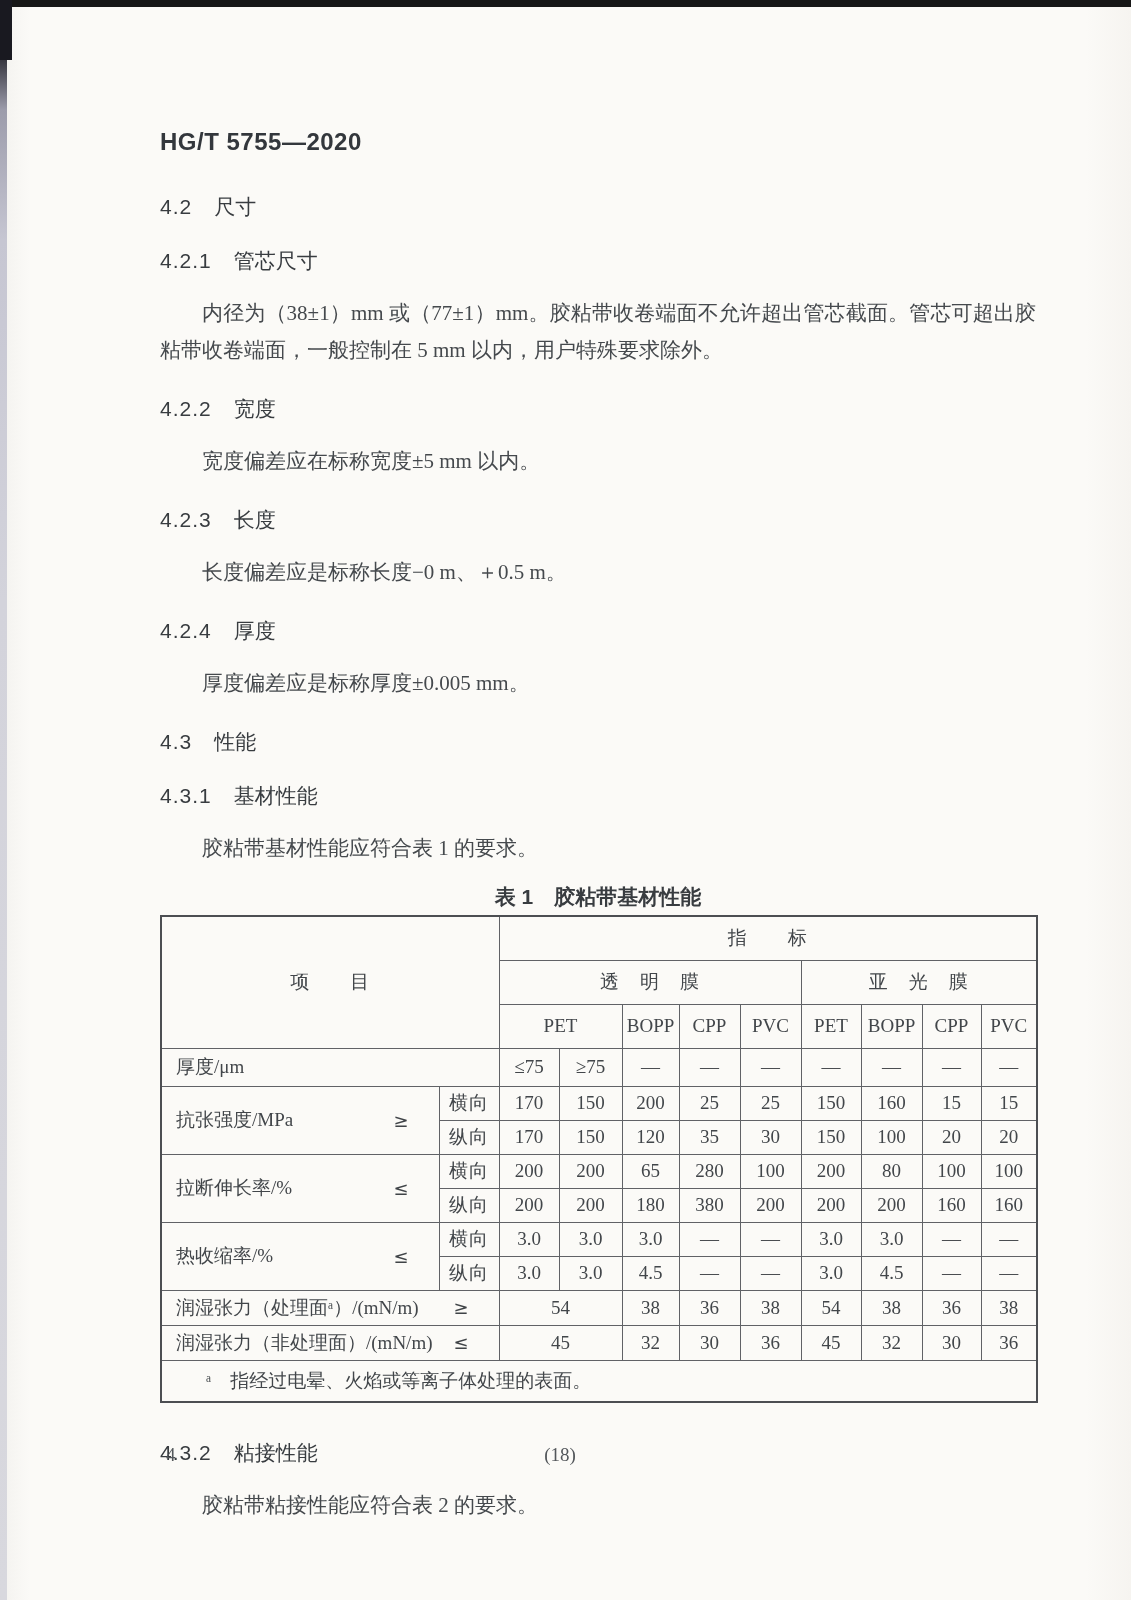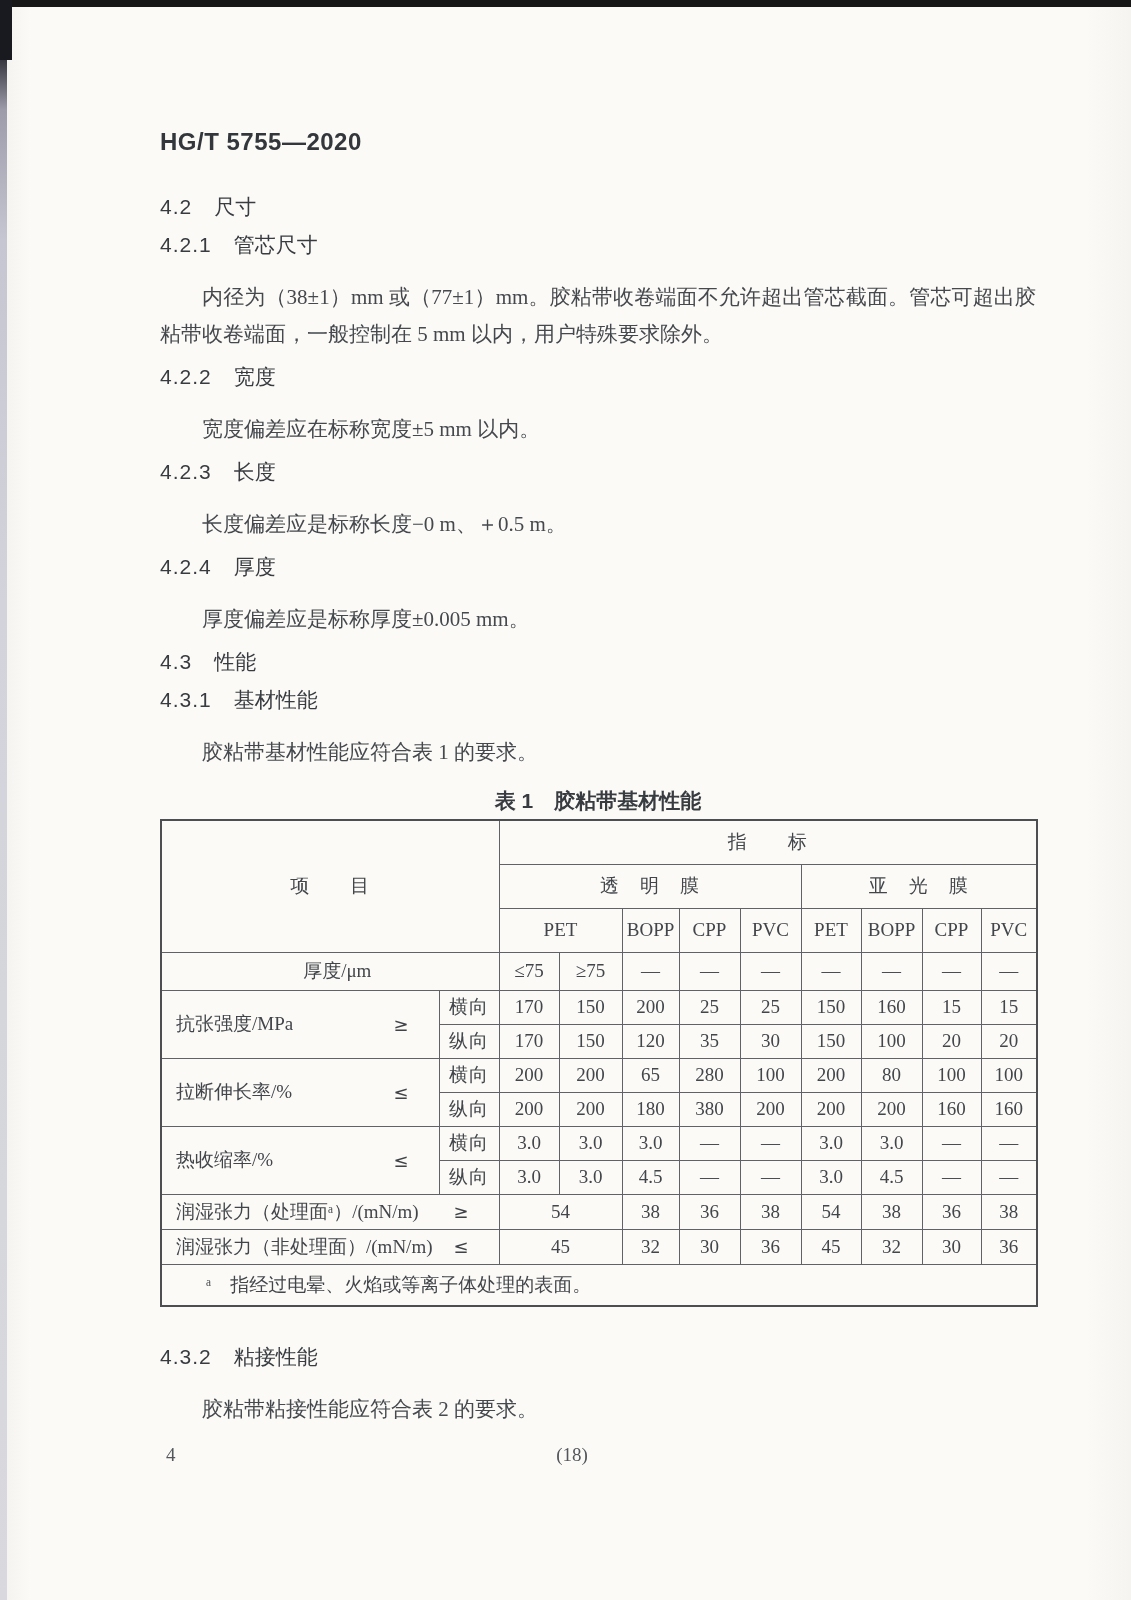--- a/index.html
+++ b/index.html
@@ -18,21 +18,21 @@
   .doc-code{
     margin:112px 0 0 0;font-family:"Liberation Sans","DejaVu Sans",sans-serif;
     font-weight:bold;font-size:24px;color:#33373c;letter-spacing:.5px;
   }
   .h{
     font-family:"Liberation Sans","DejaVu Sans",sans-serif;font-weight:normal;
     font-size:21px;color:#383c40;display:flex;align-items:baseline;
   }
   .h .num{margin-right:22px;letter-spacing:1px;}
   .h1-gap{margin-top:37px;}
-  .h2-gap{margin-top:10px;}
+  .h2-gap{margin-top:26px;}
   .p{
     margin:0;font-size:21px;line-height:37px;text-align:justify;
     text-indent:2em;color:#45494d;
   }
   .p-gap{margin-top:20px;}
 
   .tbl-caption{
     margin-top:16px;text-align:center;font-family:"Liberation Sans","DejaVu Sans",sans-serif;
     font-weight:bold;font-size:21px;color:#383c40;
   }
@@ -44,28 +44,28 @@
   .t1 td{
     border:1px solid #606266;text-align:center;vertical-align:middle;
     padding:0;overflow:hidden;
   }
   .t1 .rh-head{height:44px;}
   .t1 .rh-thk{height:38px;}
   .t1 .rh-data{height:34px;}
   .t1 .rh-wet{height:35px;}
   .t1 .rh-foot{height:42px;}
   .t1 .cjk{letter-spacing:1px;margin-left:32px;}
-  .t1 .lab{text-align:center;padding-left:14px;}
+  .t1 .lab{text-align:left;padding-left:14px;}
   .t1 .lab-flex{display:flex;align-items:center;justify-content:space-between;padding:0 30px 0 14px;}
   .t1 .sym{font-family:"DejaVu Sans","Liberation Sans",sans-serif;font-size:18px;color:#3f4347;}
   .t1 .foot-cell{text-align:left;padding-left:44px;font-size:19px;}
   .latin{font-family:"Liberation Serif","DejaVu Serif",serif;}
 
   .footer-num{position:absolute;left:166px;top:1444px;font-size:19px;color:#53575b;}
-  .footer-center{position:absolute;left:172px;top:1444px;width:800px;text-align:center;font-size:19px;color:#53575b;}
+  .footer-center{position:absolute;left:160px;top:1444px;width:800px;text-align:center;font-size:19px;color:#53575b;}
 </style>
 </head>
 <body>
 
 <div class="page">
   <div class="scan-top"></div>
   <div class="scan-left"></div>
   <div class="scan-corner"></div>
 
   <div class="content">

